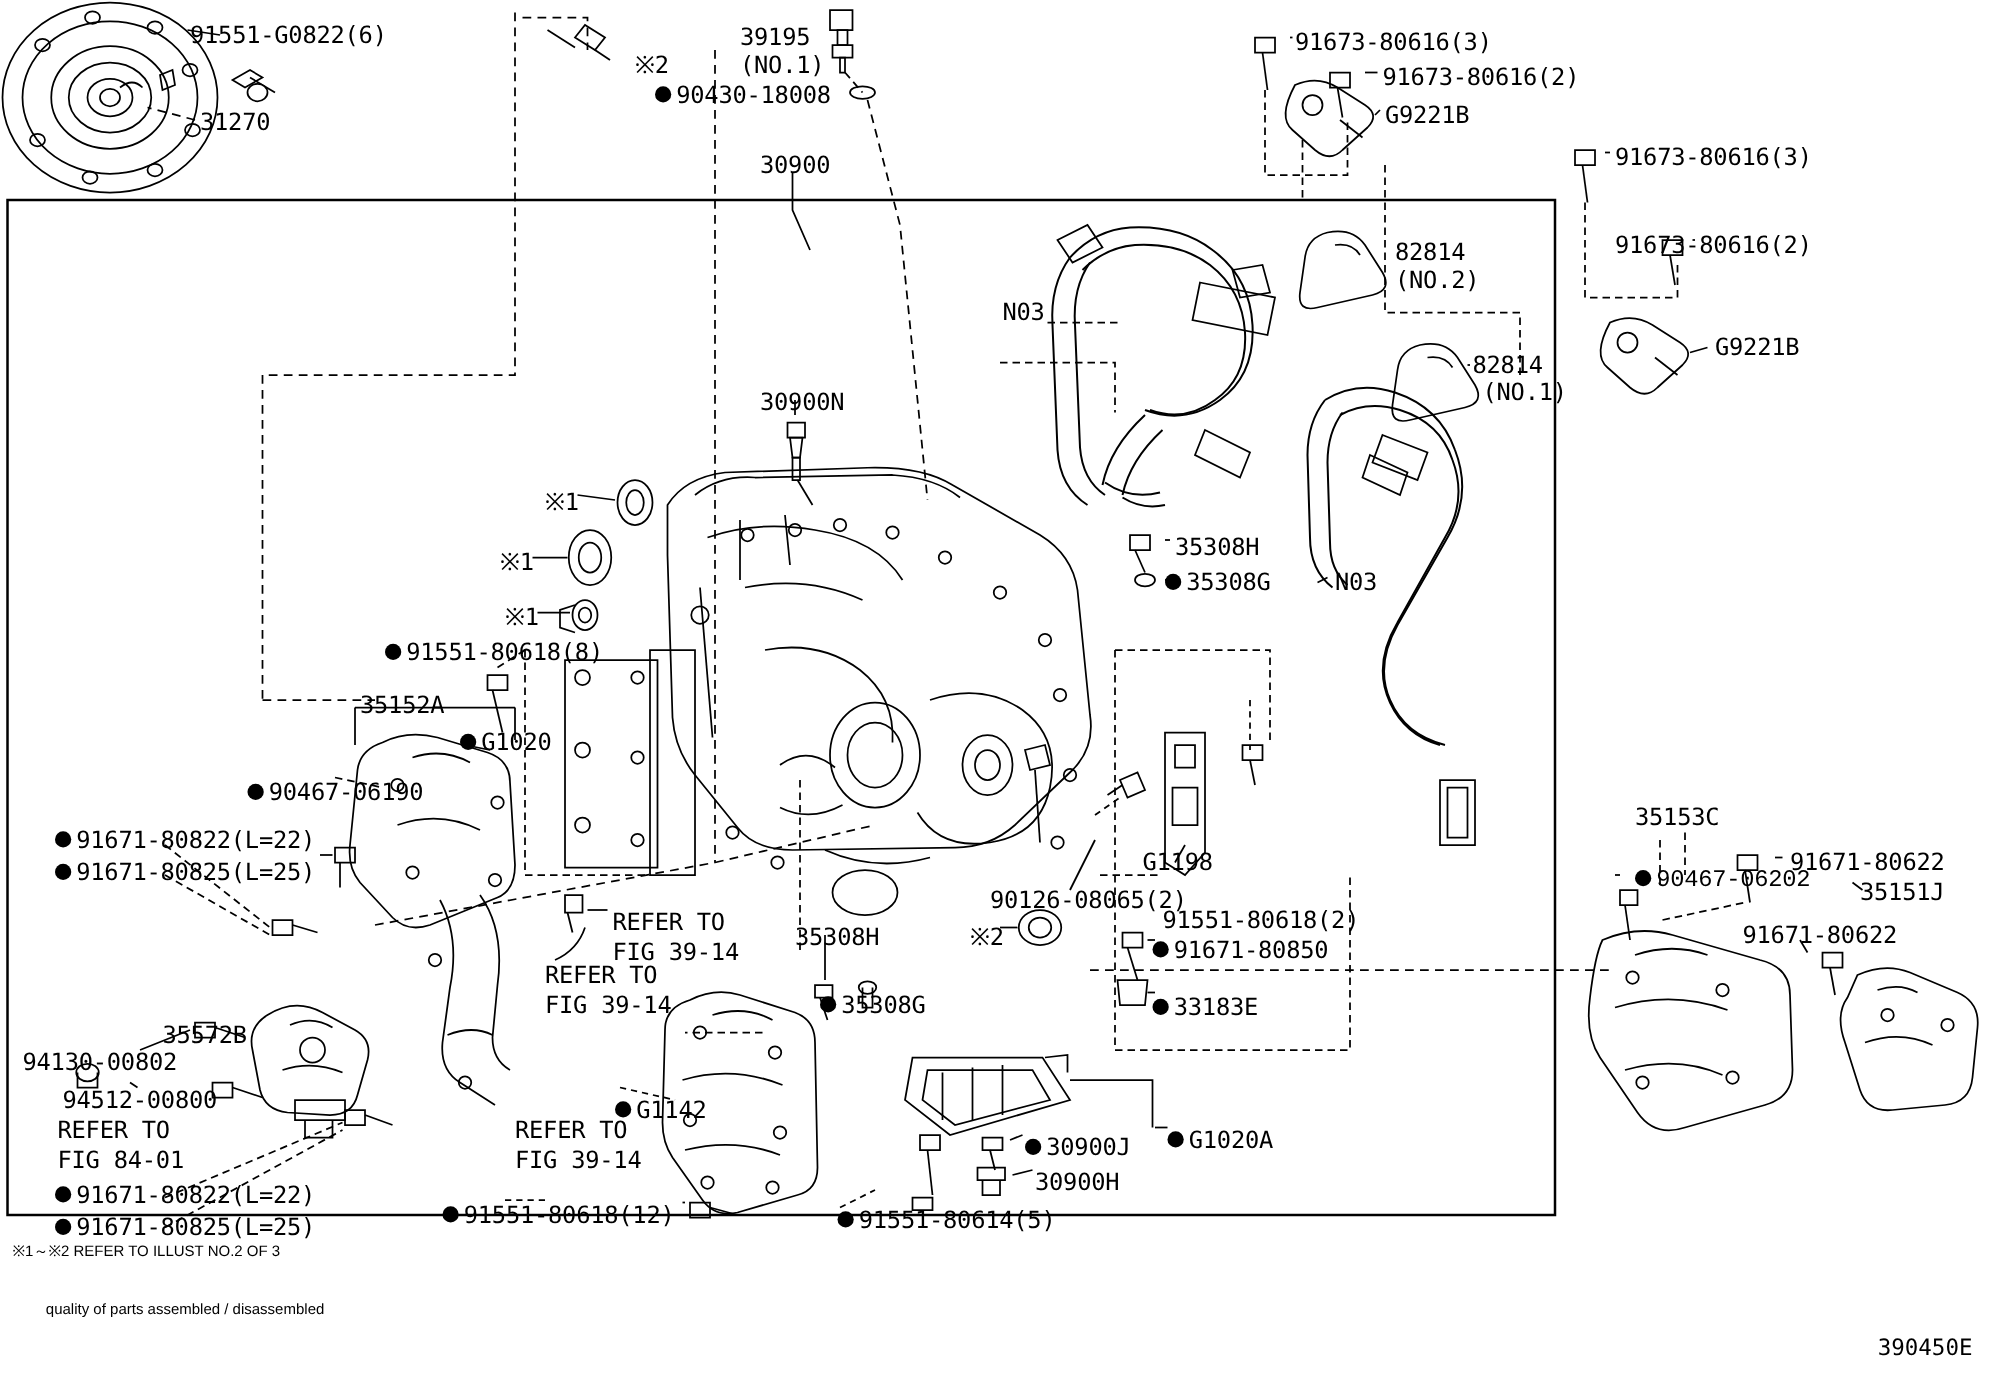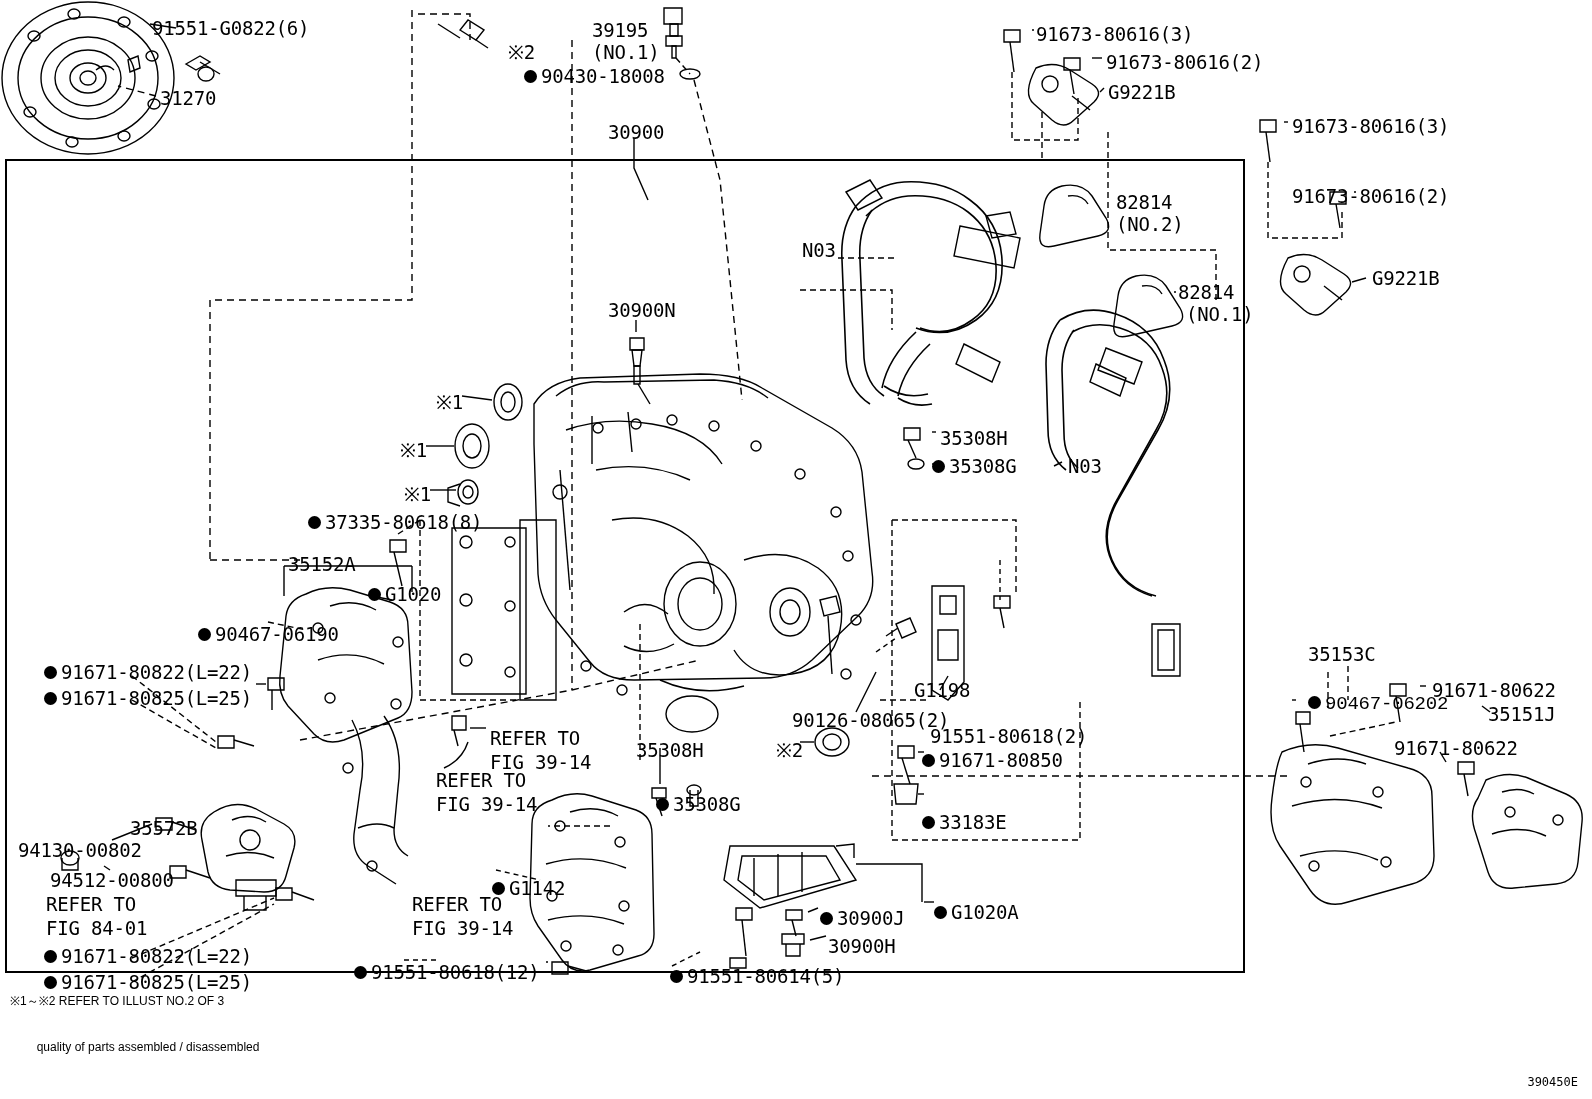--- a/index.html
+++ b/index.html
@@ -49,21 +49,21 @@
     font-family: "Liberation Sans", sans-serif;
     font-size: 12px;
     color: #000;
     white-space: pre;
   }
   .code {
     position: absolute;
     right: 14px;
     bottom: 10px;
     font-family: "DejaVu Sans Mono", monospace;
-    font-size: 12px;
+    font-size: 18px;
   }
 </style>
 </head>
 <body>
 
 <div id="sheet">
 
   <svg class="layer" viewBox="0 0 1592 1099" xmlns="http://www.w3.org/2000/svg">
     <g fill="none" stroke="#000" stroke-width="1.4">
 
@@ -457,28 +457,28 @@
   <div class="lbl" style="left:1106px; top:52px;"><span>91673-80616(2)</span></div>
   <div class="lbl" style="left:1108px; top:82px;"><span>G9221B</span></div>
   <div class="lbl" style="left:1292px; top:116px;"><span>91673-80616(3)</span></div>
   <div class="lbl" style="left:1292px; top:186px;"><span>91673-80616(2)</span></div>
   <div class="lbl" style="left:1116px; top:192px;"><span>82814</span></div>
   <div class="lbl" style="left:1116px; top:214px;"><span>(NO.2)</span></div>
   <div class="lbl" style="left:802px; top:240px;"><span>N03</span></div>
   <div class="lbl" style="left:1372px; top:268px;"><span>G9221B</span></div>
   <div class="lbl" style="left:1178px; top:282px;"><span>82814</span></div>
   <div class="lbl" style="left:1186px; top:304px;"><span>(NO.1)</span></div>
-  <div class="lbl" style="left:608px; top:300px;text-align:right;"><span>30900N</span></div>
+  <div class="lbl" style="left:608px; top:312px;text-align:right;"><span>30900N</span></div>
   <div class="lbl" style="left:436px; top:392px;"><span>※1</span></div>
   <div class="lbl" style="left:400px; top:440px;"><span>※1</span></div>
   <div class="lbl" style="left:404px; top:484px;"><span>※1</span></div>
   <div class="lbl" style="left:940px; top:428px;"><span>35308H</span></div>
   <div class="lbl" style="left:932px; top:456px;"><span class="bullet"></span><span>35308G</span></div>
   <div class="lbl" style="left:1068px; top:456px;"><span>N03</span></div>
-  <div class="lbl" style="left:308px; top:512px;"><span class="bullet"></span><span>37335-80618(8)</span></div>
+  <div class="lbl" style="left:308px; top:512px;"><span class="bullet"></span><span>91551-80618(8)</span></div>
   <div class="lbl" style="left:288px; top:554px;"><span>35152A</span></div>
   <div class="lbl" style="left:368px; top:584px;"><span class="bullet"></span><span>G1020</span></div>
   <div class="lbl" style="left:198px; top:624px;"><span class="bullet"></span><span>90467-06190</span></div>
   <div class="lbl" style="left:1308px; top:644px;"><span>35153C</span></div>
   <div class="lbl" style="left:44px; top:662px;"><span class="bullet"></span><span>91671-80822(L=22)</span></div>
   <div class="lbl" style="left:44px; top:688px;"><span class="bullet"></span><span>91671-80825(L=25)</span></div>
   <div class="lbl" style="left:1308px; top:694px;font-family:Liberation Mono, monospace;"><span class="bullet"></span><span>90467-06202</span></div>
   <div class="lbl" style="left:1432px; top:680px;"><span>91671-80622</span></div>
   <div class="lbl" style="left:1488px; top:704px;"><span>35151J</span></div>
   <div class="lbl" style="left:914px; top:680px;"><span>G1198</span></div>
@@ -486,21 +486,21 @@
   <div class="lbl" style="left:930px; top:726px;"><span>91551-80618(2)</span></div>
   <div class="lbl" style="left:1394px; top:738px;"><span>91671-80622</span></div>
   <div class="lbl" style="left:490px; top:728px;"><span>REFER TO</span></div>
   <div class="lbl" style="left:490px; top:752px;"><span>FIG 39-14</span></div>
   <div class="lbl" style="left:636px; top:740px;"><span>35308H</span></div>
   <div class="lbl" style="left:776px; top:740px;"><span>※2</span></div>
   <div class="lbl" style="left:922px; top:750px;"><span class="bullet"></span><span>91671-80850</span></div>
   <div class="lbl" style="left:436px; top:770px;"><span>REFER TO</span></div>
   <div class="lbl" style="left:436px; top:794px;"><span>FIG 39-14</span></div>
   <div class="lbl" style="left:656px; top:794px;"><span class="bullet"></span><span>35308G</span></div>
-  <div class="lbl" style="left:922px; top:796px;margin-top:16px;"><span class="bullet"></span><span>33183E</span></div>
+  <div class="lbl" style="left:922px; top:796px;"><span class="bullet"></span><span>33183E</span></div>
   <div class="lbl" style="left:130px; top:818px;"><span>35572B</span></div>
   <div class="lbl" style="left:18px; top:840px;"><span>94130-00802</span></div>
   <div class="lbl" style="left:50px; top:870px;"><span>94512-00800</span></div>
   <div class="lbl" style="left:492px; top:858px;margin-top:20px;"><span class="bullet"></span><span>G1142</span></div>
   <div class="lbl" style="left:46px; top:894px;"><span>REFER TO</span></div>
   <div class="lbl" style="left:46px; top:918px;"><span>FIG 84-01</span></div>
   <div class="lbl" style="left:412px; top:894px;"><span>REFER TO</span></div>
   <div class="lbl" style="left:412px; top:918px;"><span>FIG 39-14</span></div>
   <div class="lbl" style="left:820px; top:908px;"><span class="bullet"></span><span>30900J</span></div>
   <div class="lbl" style="left:934px; top:902px;"><span class="bullet"></span><span>G1020A</span></div>

